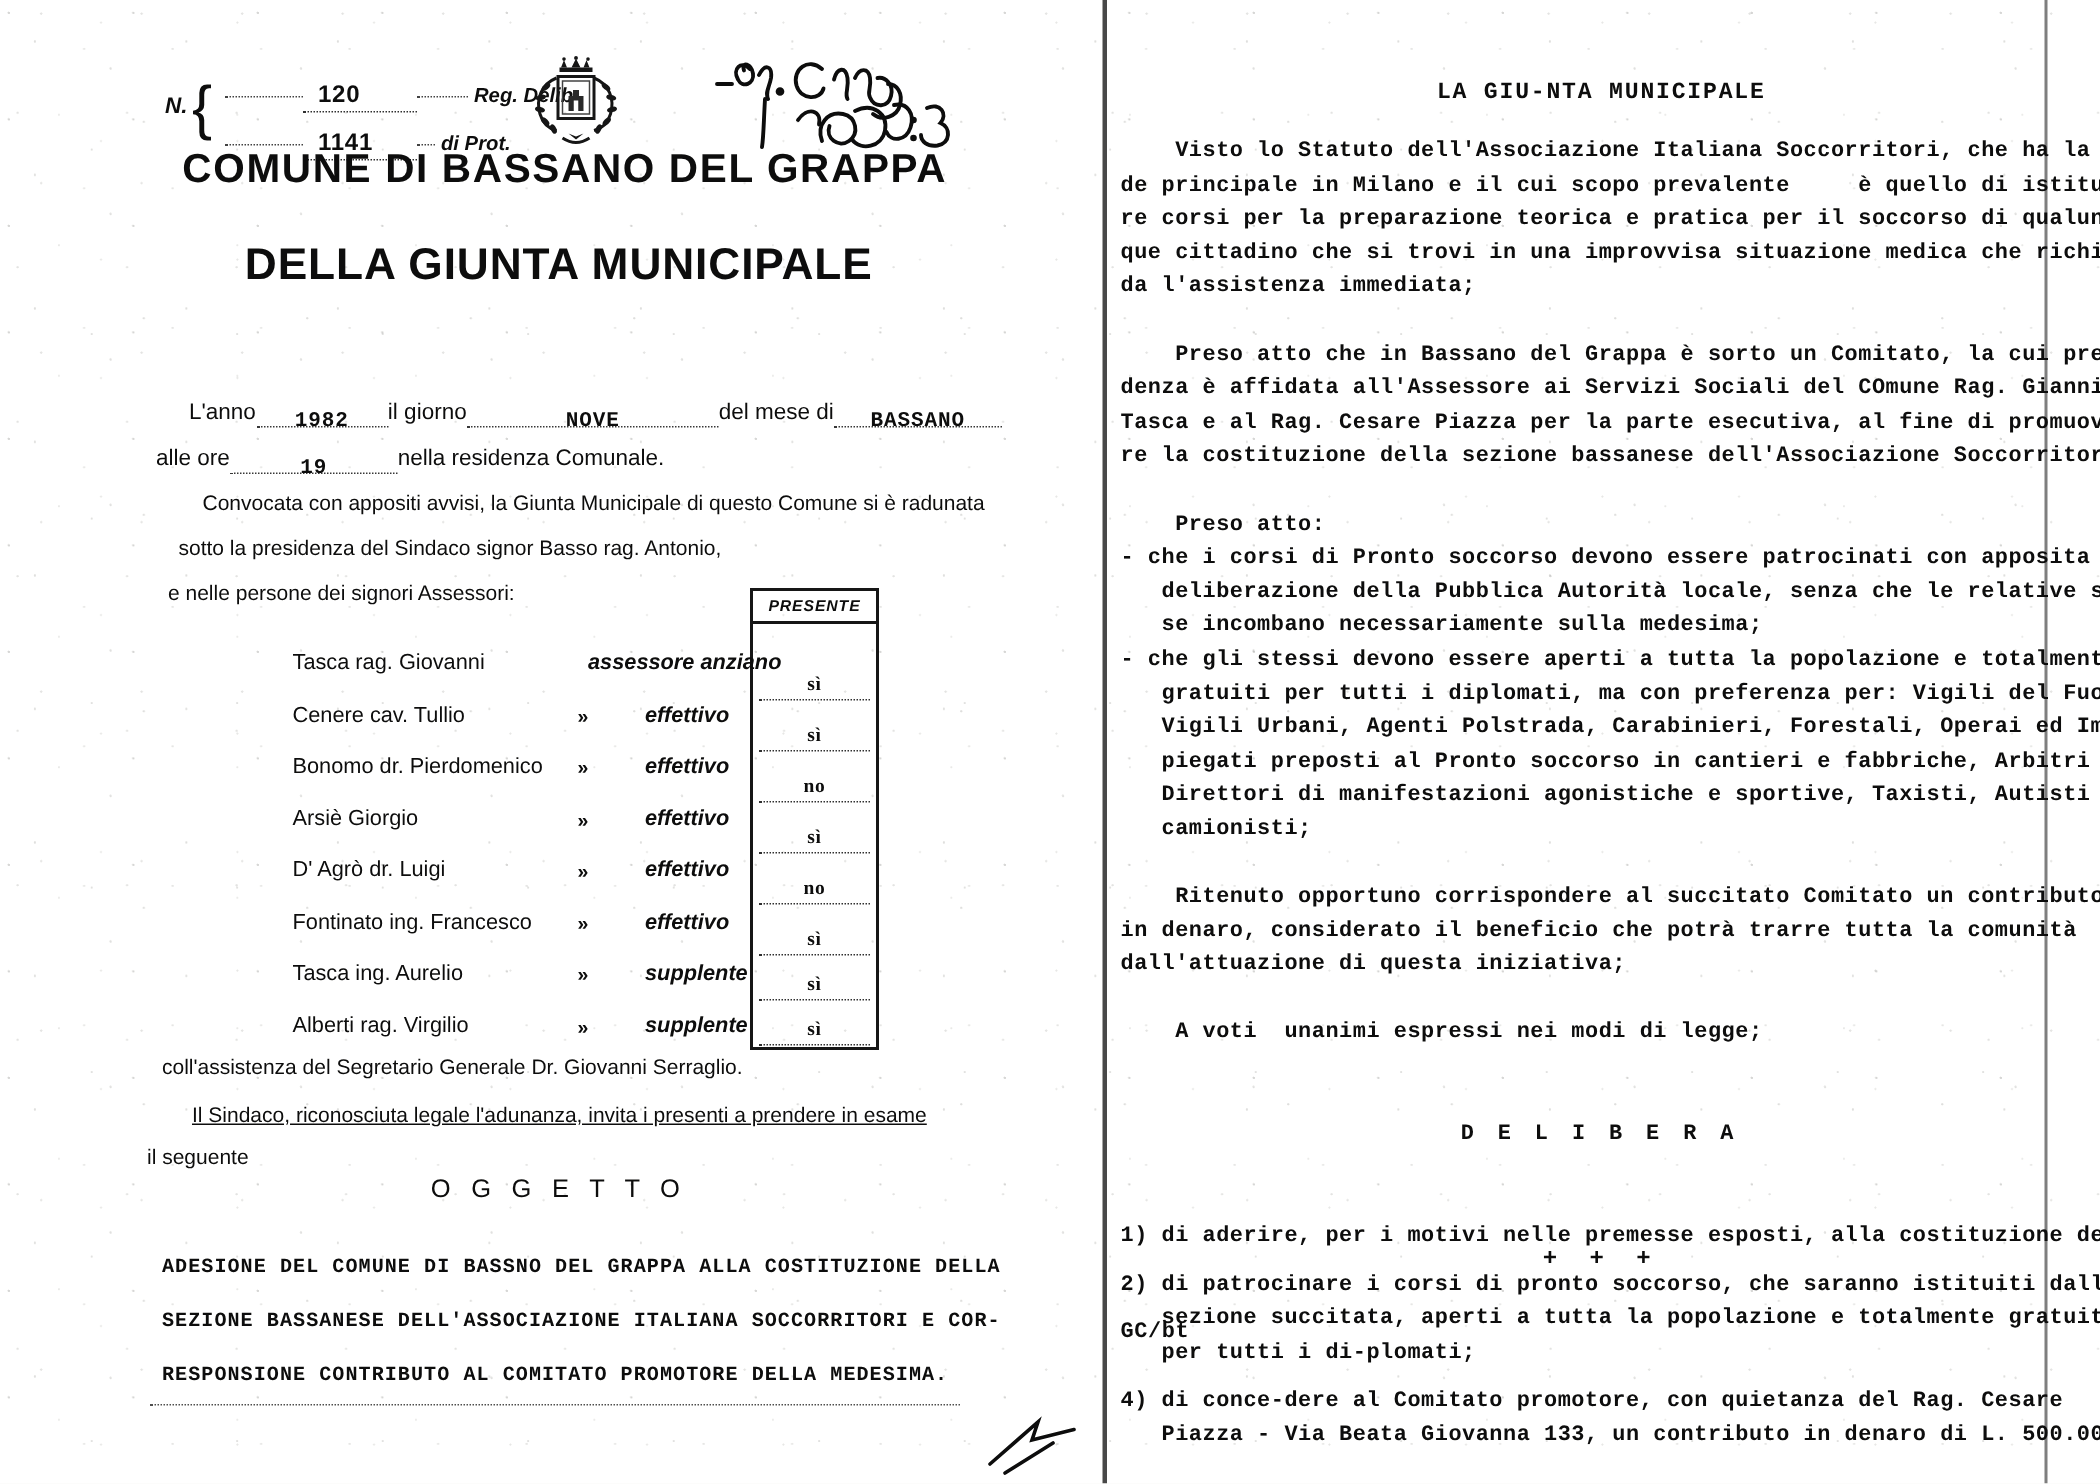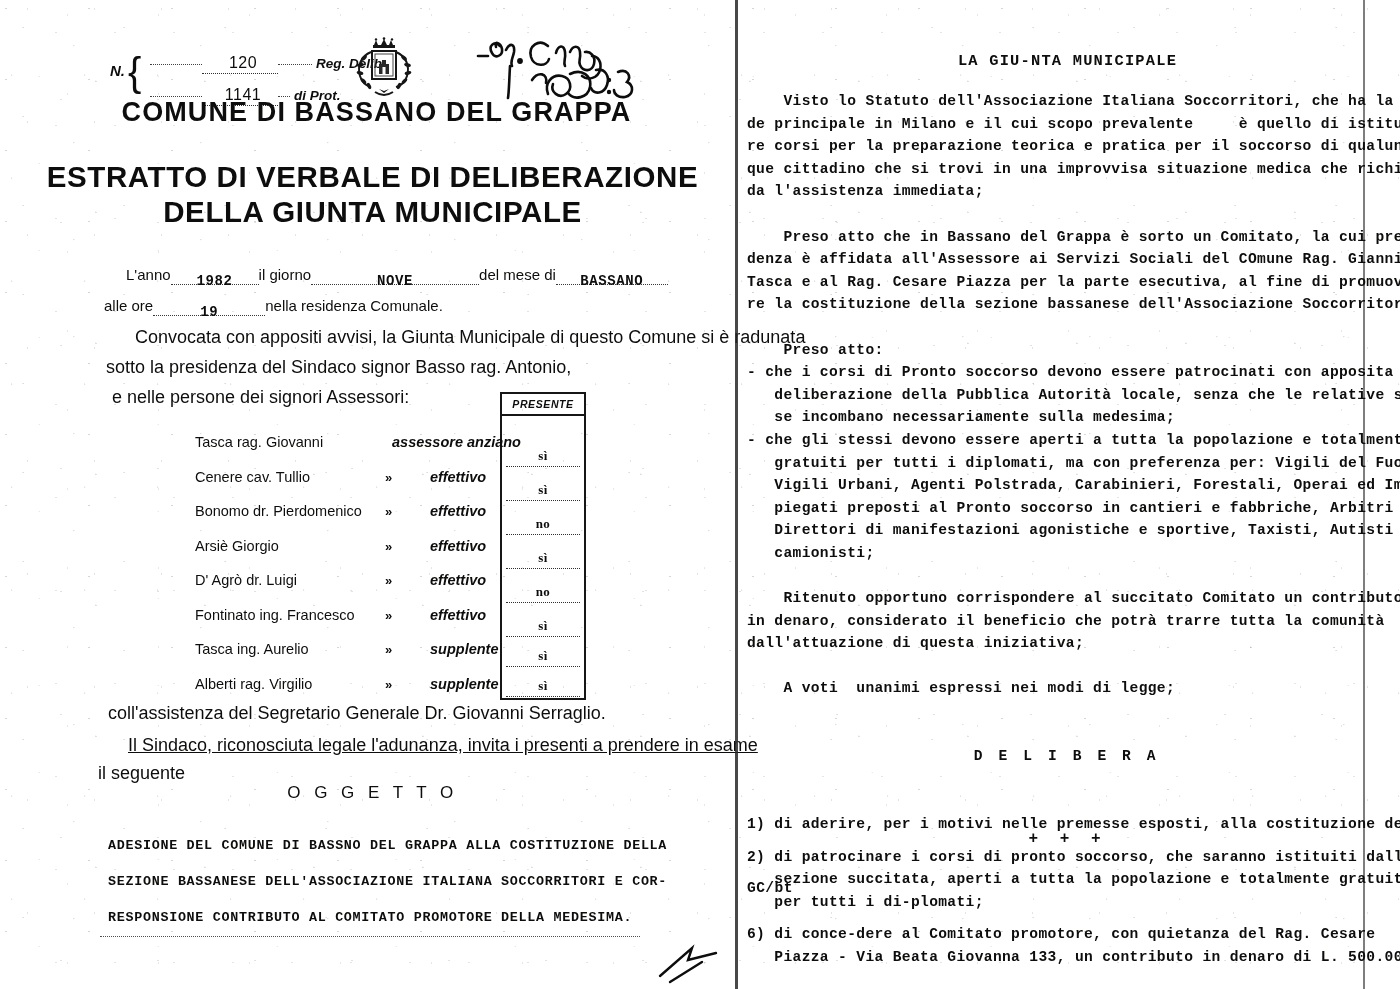--- a/index.html
+++ b/index.html
@@ -36,43 +36,43 @@
   
   .v-rule{position:absolute;top:0;bottom:0;width:3px;background:#2a2a2a;opacity:.85;}
   .v-rule.thin{width:1.5px;opacity:.6;}
 
   
   .reg-block{position:absolute;left:110px;top:48px;width:290px;
     font-family:"Liberation Sans",sans-serif;}
   .reg-n{position:absolute;left:0;top:14px;font-size:15px;font-weight:700;font-style:italic;}
   .brace{position:absolute;left:18px;top:4px;font-size:40px;line-height:40px;font-weight:300;}
   .reg-row{position:absolute;left:40px;height:22px;white-space:nowrap;}
-  .reg-row .num{display:inline-block;font-size:16px;font-weight:400;letter-spacing:.5px;
-     border-bottom:1px dotted #333;padding:0 4px 1px 10px;min-width:62px;text-align:center;}
+  .reg-row .num{display:inline-block;font-size:16px;font-weight:700;letter-spacing:.5px;
+     border-bottom:1px dotted #333;padding:0 4px 1px 10px;min-width:62px;}
   .reg-row .dots{display:inline-block;width:52px;border-bottom:1px dotted #444;
      height:12px;vertical-align:3px;}
   .reg-row .lbl{font-size:13.5px;font-style:italic;font-weight:700;padding-left:4px;}
 
   .crest{position:absolute;left:345px;top:36px;width:78px;height:66px;}
 
   .scribble{position:absolute;left:470px;top:8px;width:200px;height:92px;}
 
   .comune-title{position:absolute;left:0;right:0;top:97px;text-align:center;
     font-size:27px;font-weight:700;letter-spacing:1.1px;padding-left:18px;}
 
   .main-title{position:absolute;left:0;right:0;top:160px;text-align:center;
     font-size:29.5px;font-weight:700;letter-spacing:.6px;line-height:1.18;padding-left:10px;}
 
   .fill-line{position:absolute;font-size:15px;white-space:nowrap;}
   .fill-line .ul{display:inline-block;border-bottom:1px dotted #3a3a3a;
      text-align:center;position:relative;}
   .fill-line .hw{font-family:"Liberation Mono",monospace;font-weight:700;
      font-size:14px;letter-spacing:.6px;position:relative;top:5px;}
 
-  .para{position:absolute;font-size:18px;white-space:nowrap;}
+  .para{position:absolute;font-size:14px;white-space:nowrap;}
 
   
   .presence{position:absolute;left:500px;top:392px;width:82px;height:304px;
      border:2.5px solid #1a1a1a;}
   .presence .hdr{height:20px;border-bottom:2px solid #1a1a1a;
      font-size:10.5px;font-style:italic;font-weight:700;letter-spacing:.6px;
      text-align:center;line-height:20px;}
   .presence .cell{position:absolute;left:4px;right:4px;height:20px;
      border-bottom:1px dotted #333;font-family:Liberation Serif, serif;
      font-size:13px;font-weight:700;text-align:center;line-height:19px;letter-spacing:.5px;}
@@ -184,34 +184,33 @@
           <path d="M148 64 c9 -4 14 4 9 10 c7 3 7 13 -2 15 c-7 1 -11 -3 -11 -7"></path>
         </g>
         <circle cx="139" cy="72" r="2.2" fill="#111"></circle>
         <circle cx="139" cy="84" r="2.2" fill="#111"></circle>
       </svg>
     </div>
 
     <div class="comune-title">COMUNE DI BASSANO DEL GRAPPA</div>
 
     <div class="main-title">
-      <div>ESTRATTO DI VERBALE DI DELIBERAZIONE</div>
       <div>DELLA GIUNTA MUNICIPALE</div>
     </div>
 
     <div class="fill-line" style="left:126px;top:266px;">
       <span>L'anno</span><span class="ul" style="width:88px;"><span class="hw">1982</span></span><span>il giorno</span><span class="ul" style="width:168px;"><span class="hw">NOVE</span></span><span>del mese di</span><span class="ul" style="width:112px;"><span class="hw">BASSANO</span></span>
     </div>
 
     <div class="fill-line" style="left:104px;top:297px;">
       <span>alle ore</span><span class="ul" style="width:112px;"><span class="hw">19</span></span><span>nella residenza Comunale.</span>
     </div>
 
     <div class="para" style="left:135px;top:327px;">Convocata con appositi avvisi, la Giunta Municipale di questo Comune si è radunata</div>
-    <div class="para" style="left:106px;top:357px;">sotto la presidenza del Sindaco signor Basso rag. Antonio,</div>
+    <div class="para" style="left:119px;top:357px;">sotto la presidenza del Sindaco signor Basso rag. Antonio,</div>
     <div class="para" style="left:112px;top:387px;">e nelle persone dei signori Assessori:</div>
 
     <div class="presence">
       <div class="hdr">PRESENTE</div>
       <div class="cell" style="top:52px;">sì</div>
       <div class="cell" style="top:86px;">sì</div>
       <div class="cell" style="top:120px;">no</div>
       <div class="cell" style="top:154px;">sì</div>
       <div class="cell" style="top:188px;">no</div>
       <div class="cell" style="top:222px;">sì</div>
@@ -328,21 +327,21 @@
       <div class="r-line center-line" style="letter-spacing:3.6px;">D E L I B E R A</div>
       <div class="blank"></div>
       <div class="blank"></div>
 
       <div class="r-line">1) di aderire, per i motivi nelle premesse esposti, alla costituzione del</div>
       <div class="blank" style="height:10px;"></div>
       <div class="r-line">2) di patrocinare i corsi di pronto soccorso, che saranno istituiti dall</div>
       <div class="r-line">   sezione succitata, aperti a tutta la popolazione e totalmente gratuit</div>
       <div class="r-line">   per tutti i di-plomati;</div>
       <div class="blank" style="height:10px;"></div>
-      <div class="r-line">6) di conce-dere al Comitato promotore, con quietanza del Rag. Cesare</div>
+      <div class="r-line">4) di conce-dere al Comitato promotore, con quietanza del Rag. Cesare</div>
       <div class="r-line">   Piazza - Via Beata Giovanna 133, un contributo in denaro di L. 500.000=</div>
 
     </div>
 
     <div class="plus">+ + +</div>
     <div class="sig">GC/bt</div>
   </div>
 
   <div class="noise"></div>
 </div>

